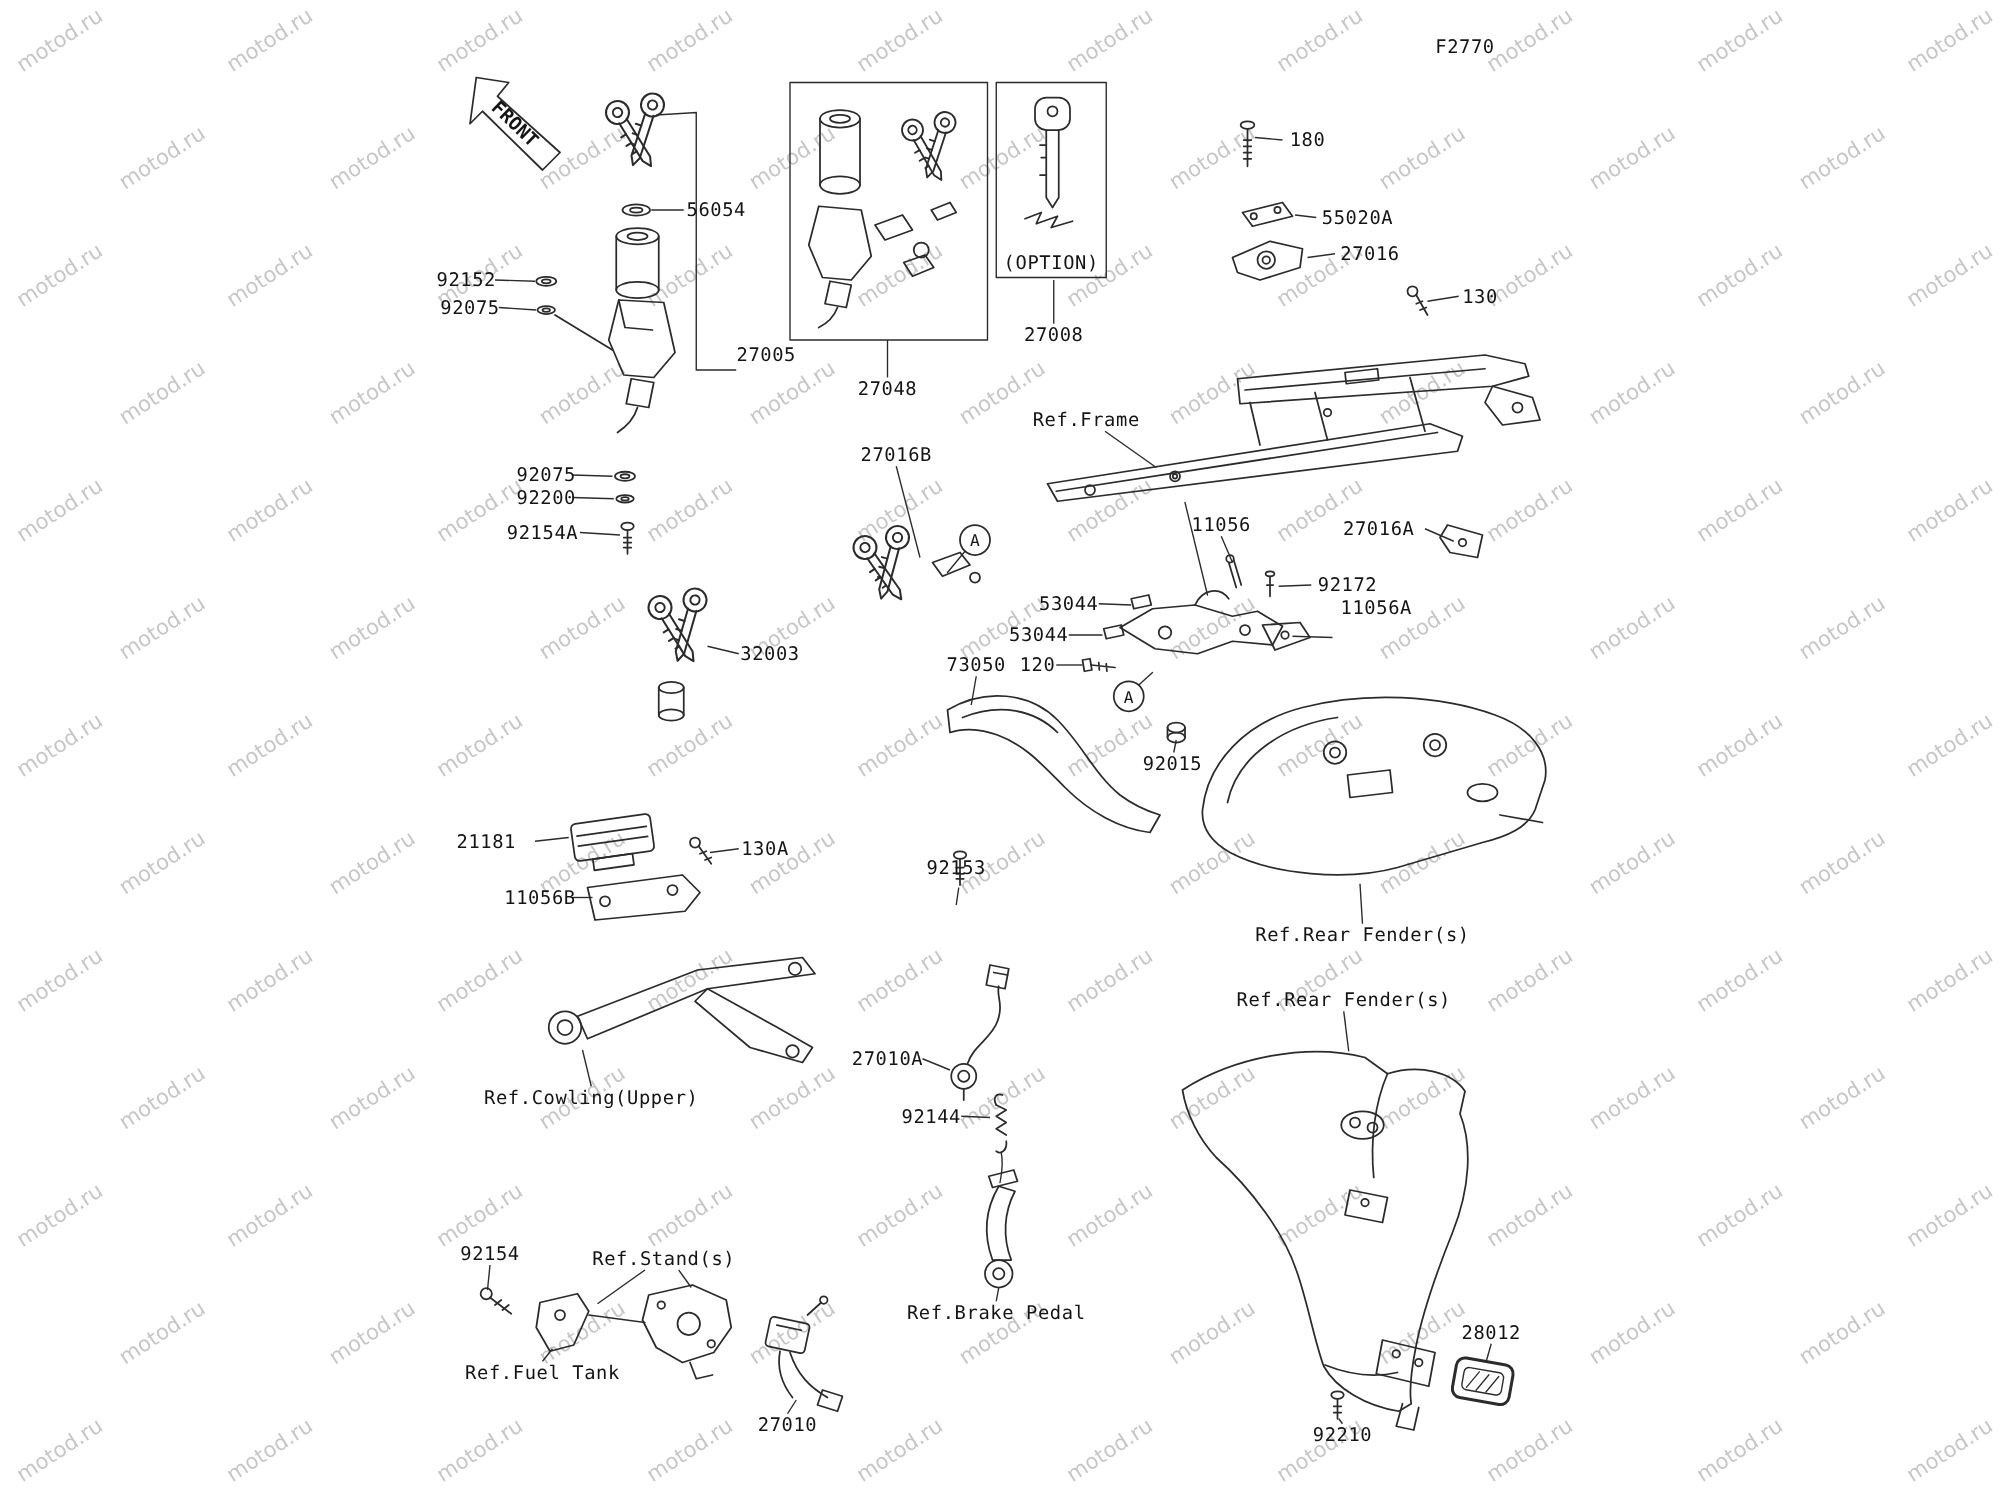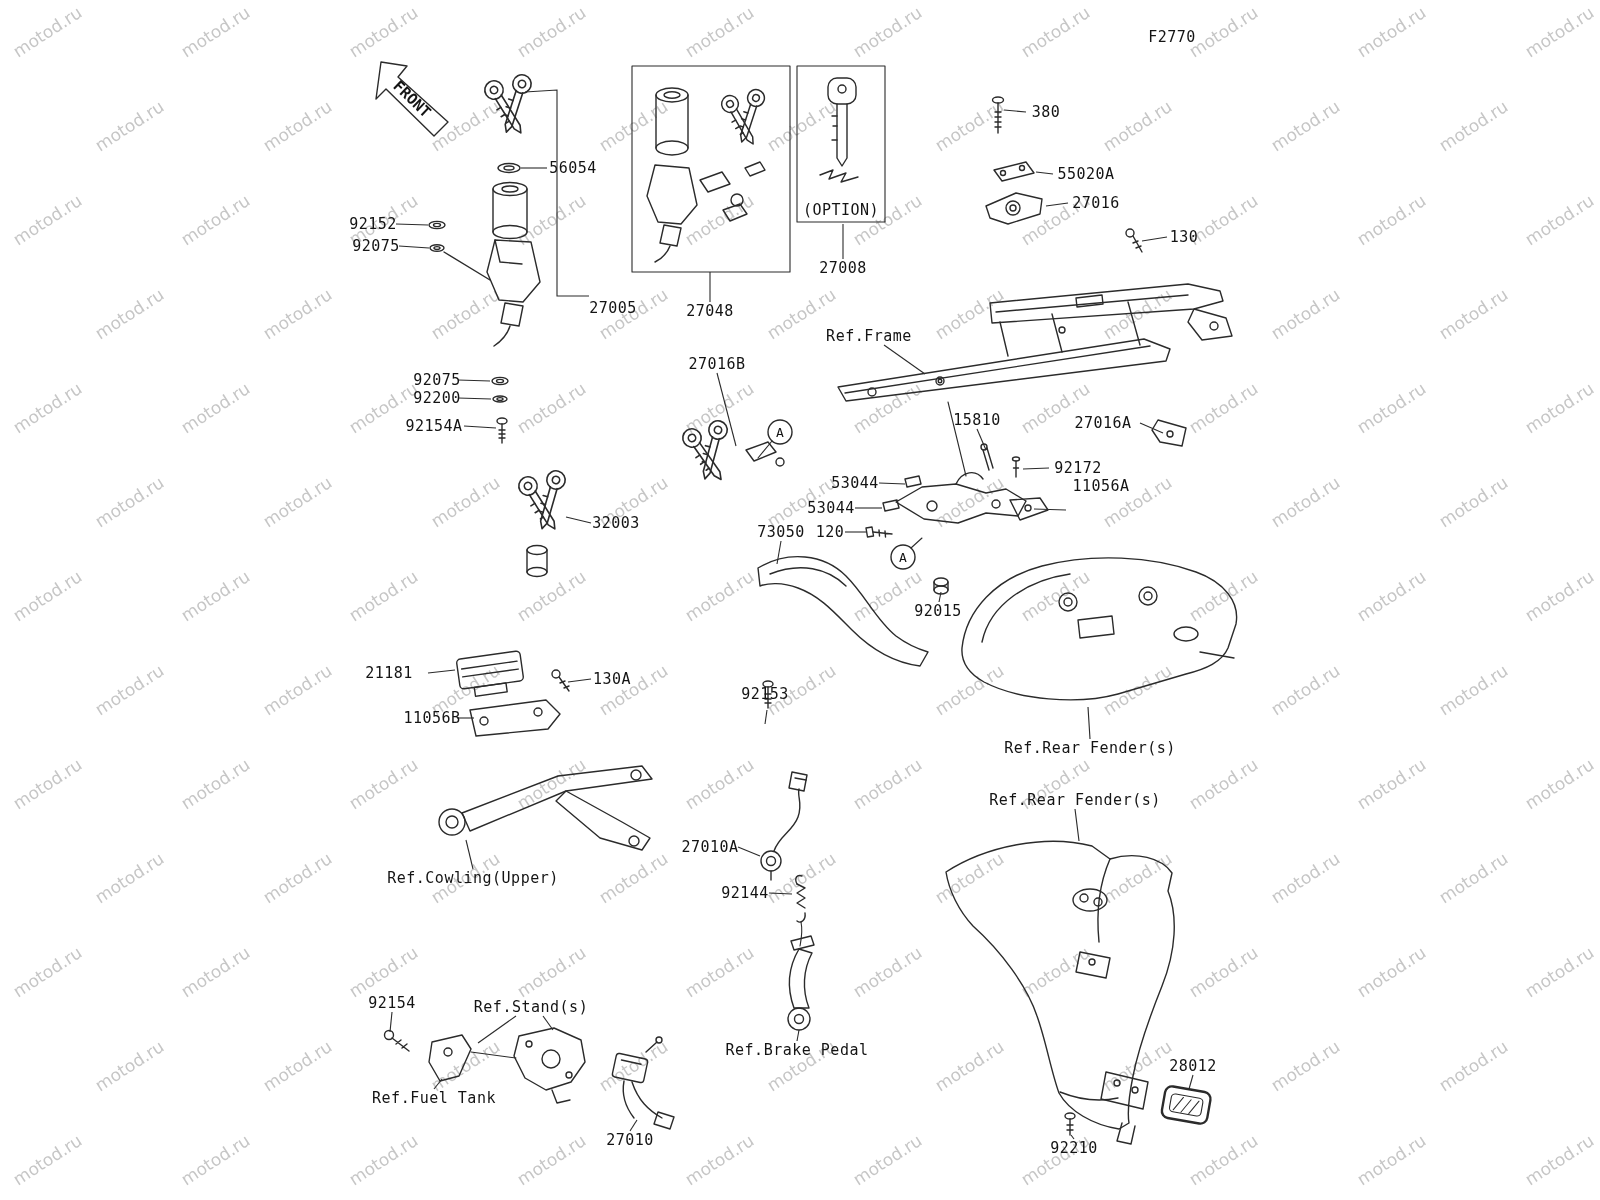--- a/index.html
+++ b/index.html
@@ -335,34 +335,34 @@
     <path d="M1193,1075 L1189,1089"></path>
     <path d="M1074,1139 L1071,1135"></path>
   </g>
 </svg>
 
   <div class="lbl fig-code" style="left:1172px;top:37px">F2770</div>
 
   <div class="lbl" style="left:573px;top:168px">56054</div>
   <div class="lbl" style="left:373px;top:224px">92152</div>
   <div class="lbl" style="left:376px;top:246px">92075</div>
-  <div class="lbl" style="left:613px;top:308px">27005</div>
+  <div class="lbl" style="left:613px;top:284px">27005</div>
   <div class="lbl" style="left:710px;top:311px">27048</div>
   <div class="lbl" style="left:841px;top:210px">(OPTION)</div>
   <div class="lbl" style="left:843px;top:268px">27008</div>
-  <div class="lbl" style="left:1046px;top:112px">380</div>
+  <div class="lbl" style="left:1046px;top:112px">180</div>
   <div class="lbl" style="left:1086px;top:174px">55020A</div>
   <div class="lbl" style="left:1096px;top:203px">27016</div>
   <div class="lbl" style="left:1184px;top:237px">130</div>
   <div class="lbl" style="left:869px;top:336px">Ref.Frame</div>
   <div class="lbl" style="left:437px;top:380px">92075</div>
   <div class="lbl" style="left:437px;top:398px">92200</div>
   <div class="lbl" style="left:434px;top:426px">92154A</div>
   <div class="lbl" style="left:717px;top:364px">27016B</div>
-  <div class="lbl" style="left:977px;top:420px">15810</div>
+  <div class="lbl" style="left:977px;top:420px">11056</div>
   <div class="lbl" style="left:1103px;top:423px">27016A</div>
   <div class="lbl" style="left:855px;top:483px">53044</div>
   <div class="lbl" style="left:1078px;top:468px">92172</div>
   <div class="lbl" style="left:831px;top:508px">53044</div>
   <div class="lbl" style="left:1101px;top:486px">11056A</div>
   <div class="lbl" style="left:781px;top:532px">73050</div>
   <div class="lbl" style="left:830px;top:532px">120</div>
   <div class="lbl" style="left:616px;top:523px">32003</div>
   <div class="lbl" style="left:938px;top:611px">92015</div>
   <div class="lbl" style="left:389px;top:673px">21181</div>

